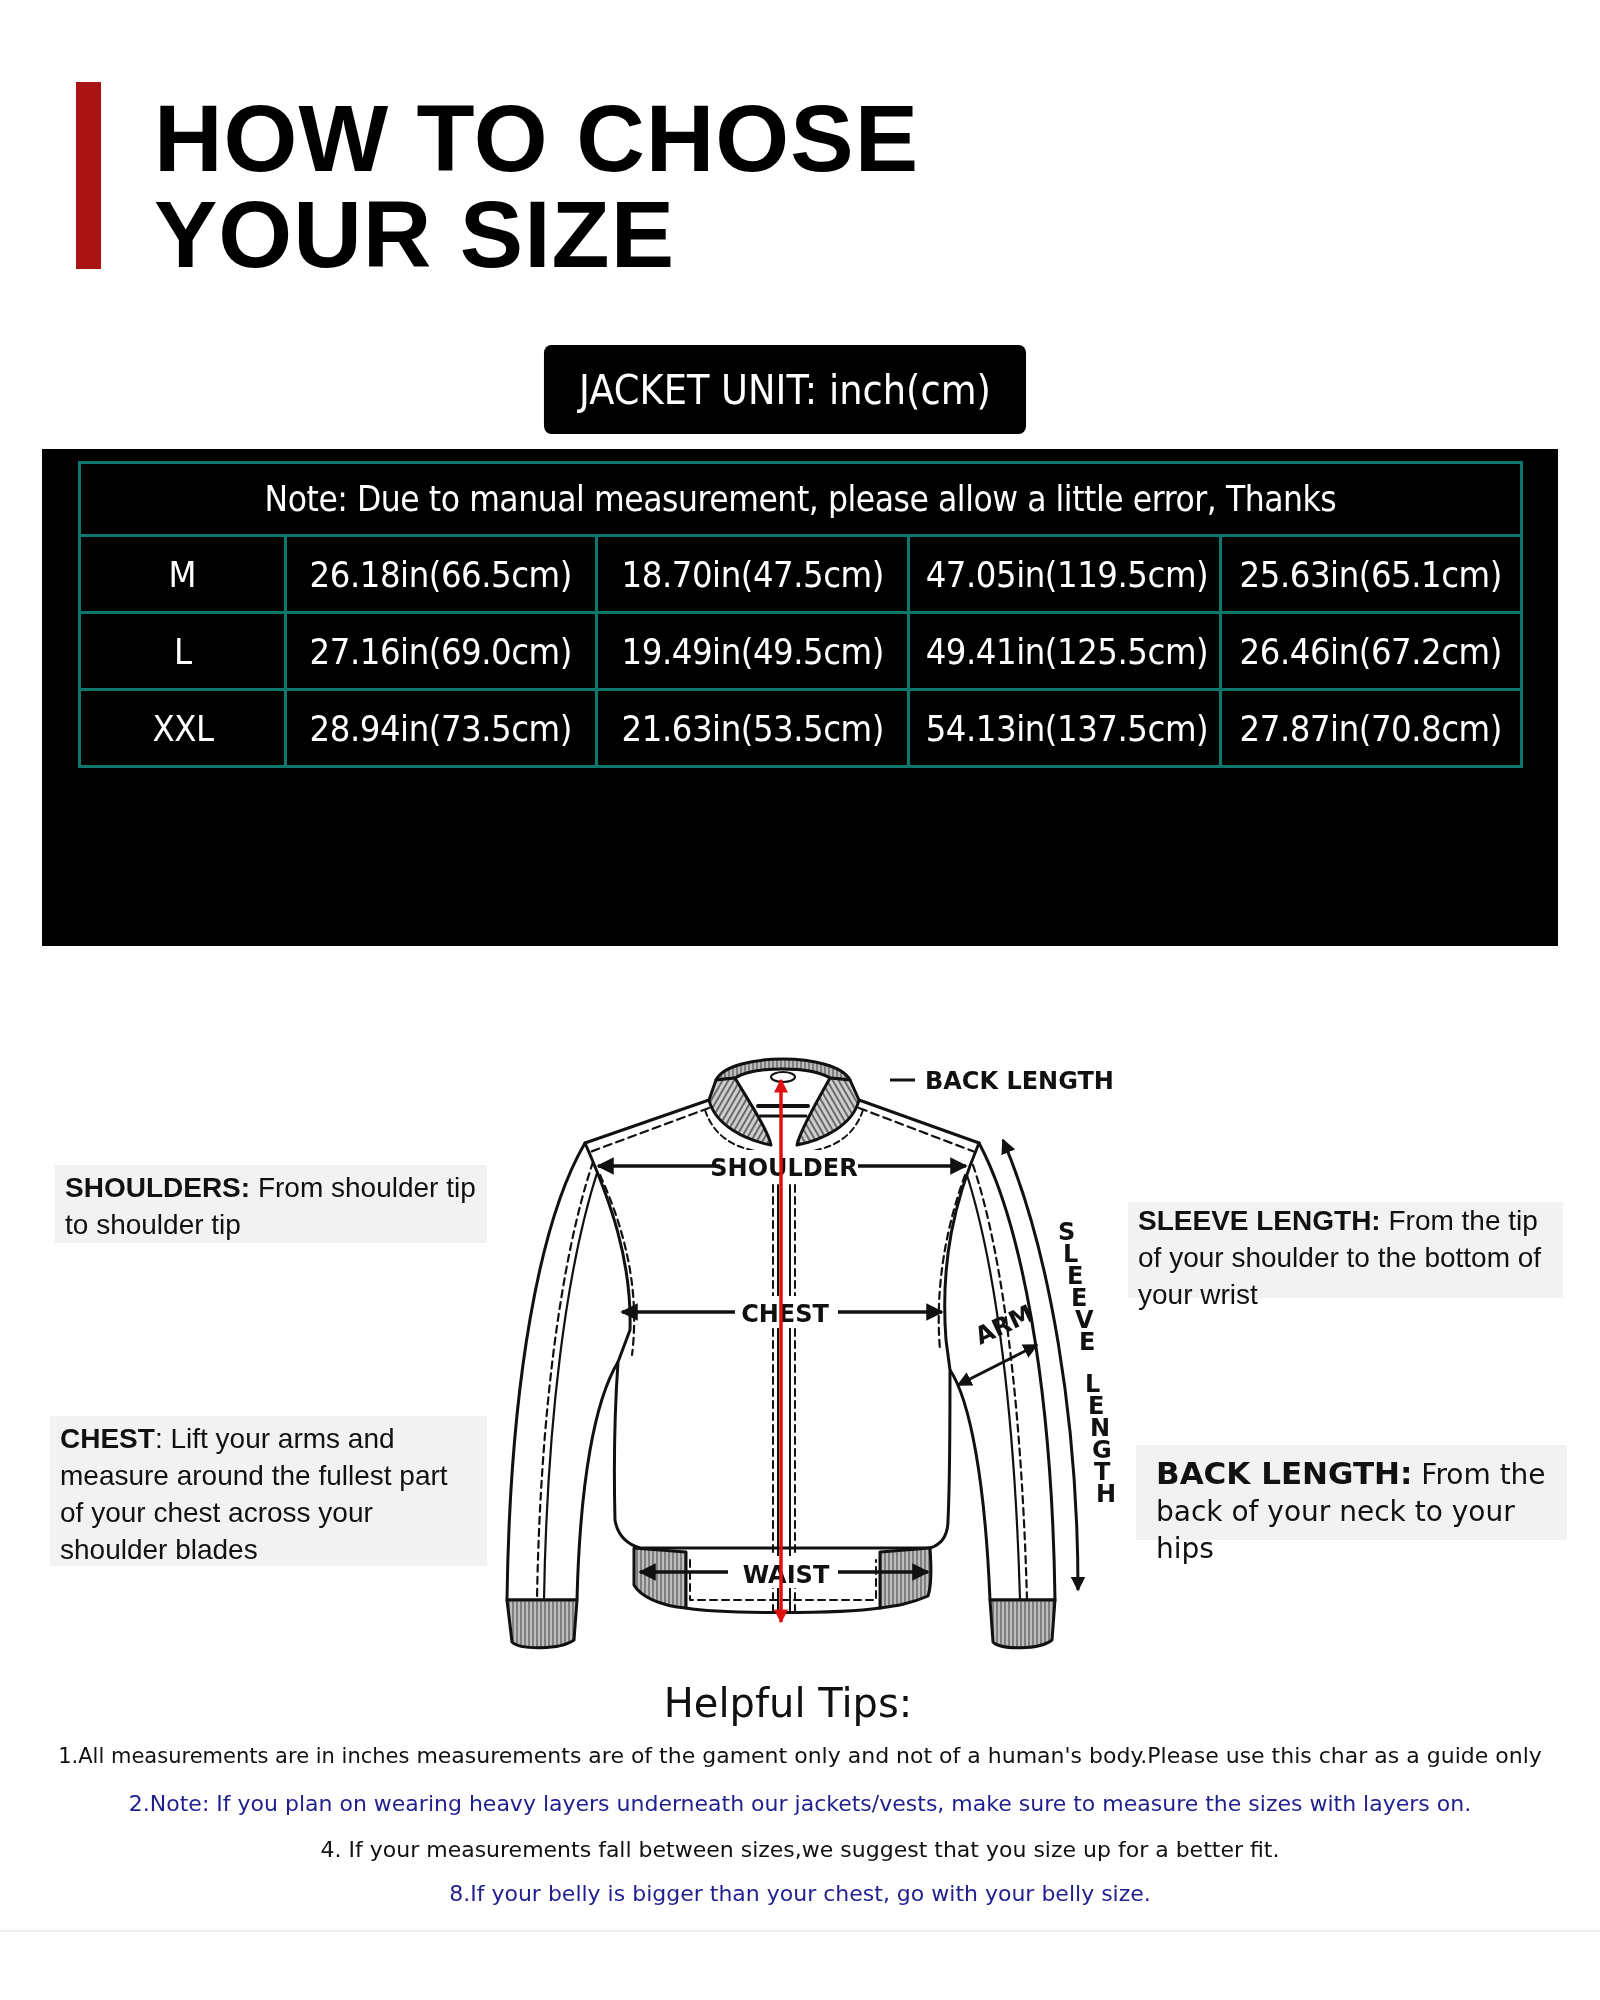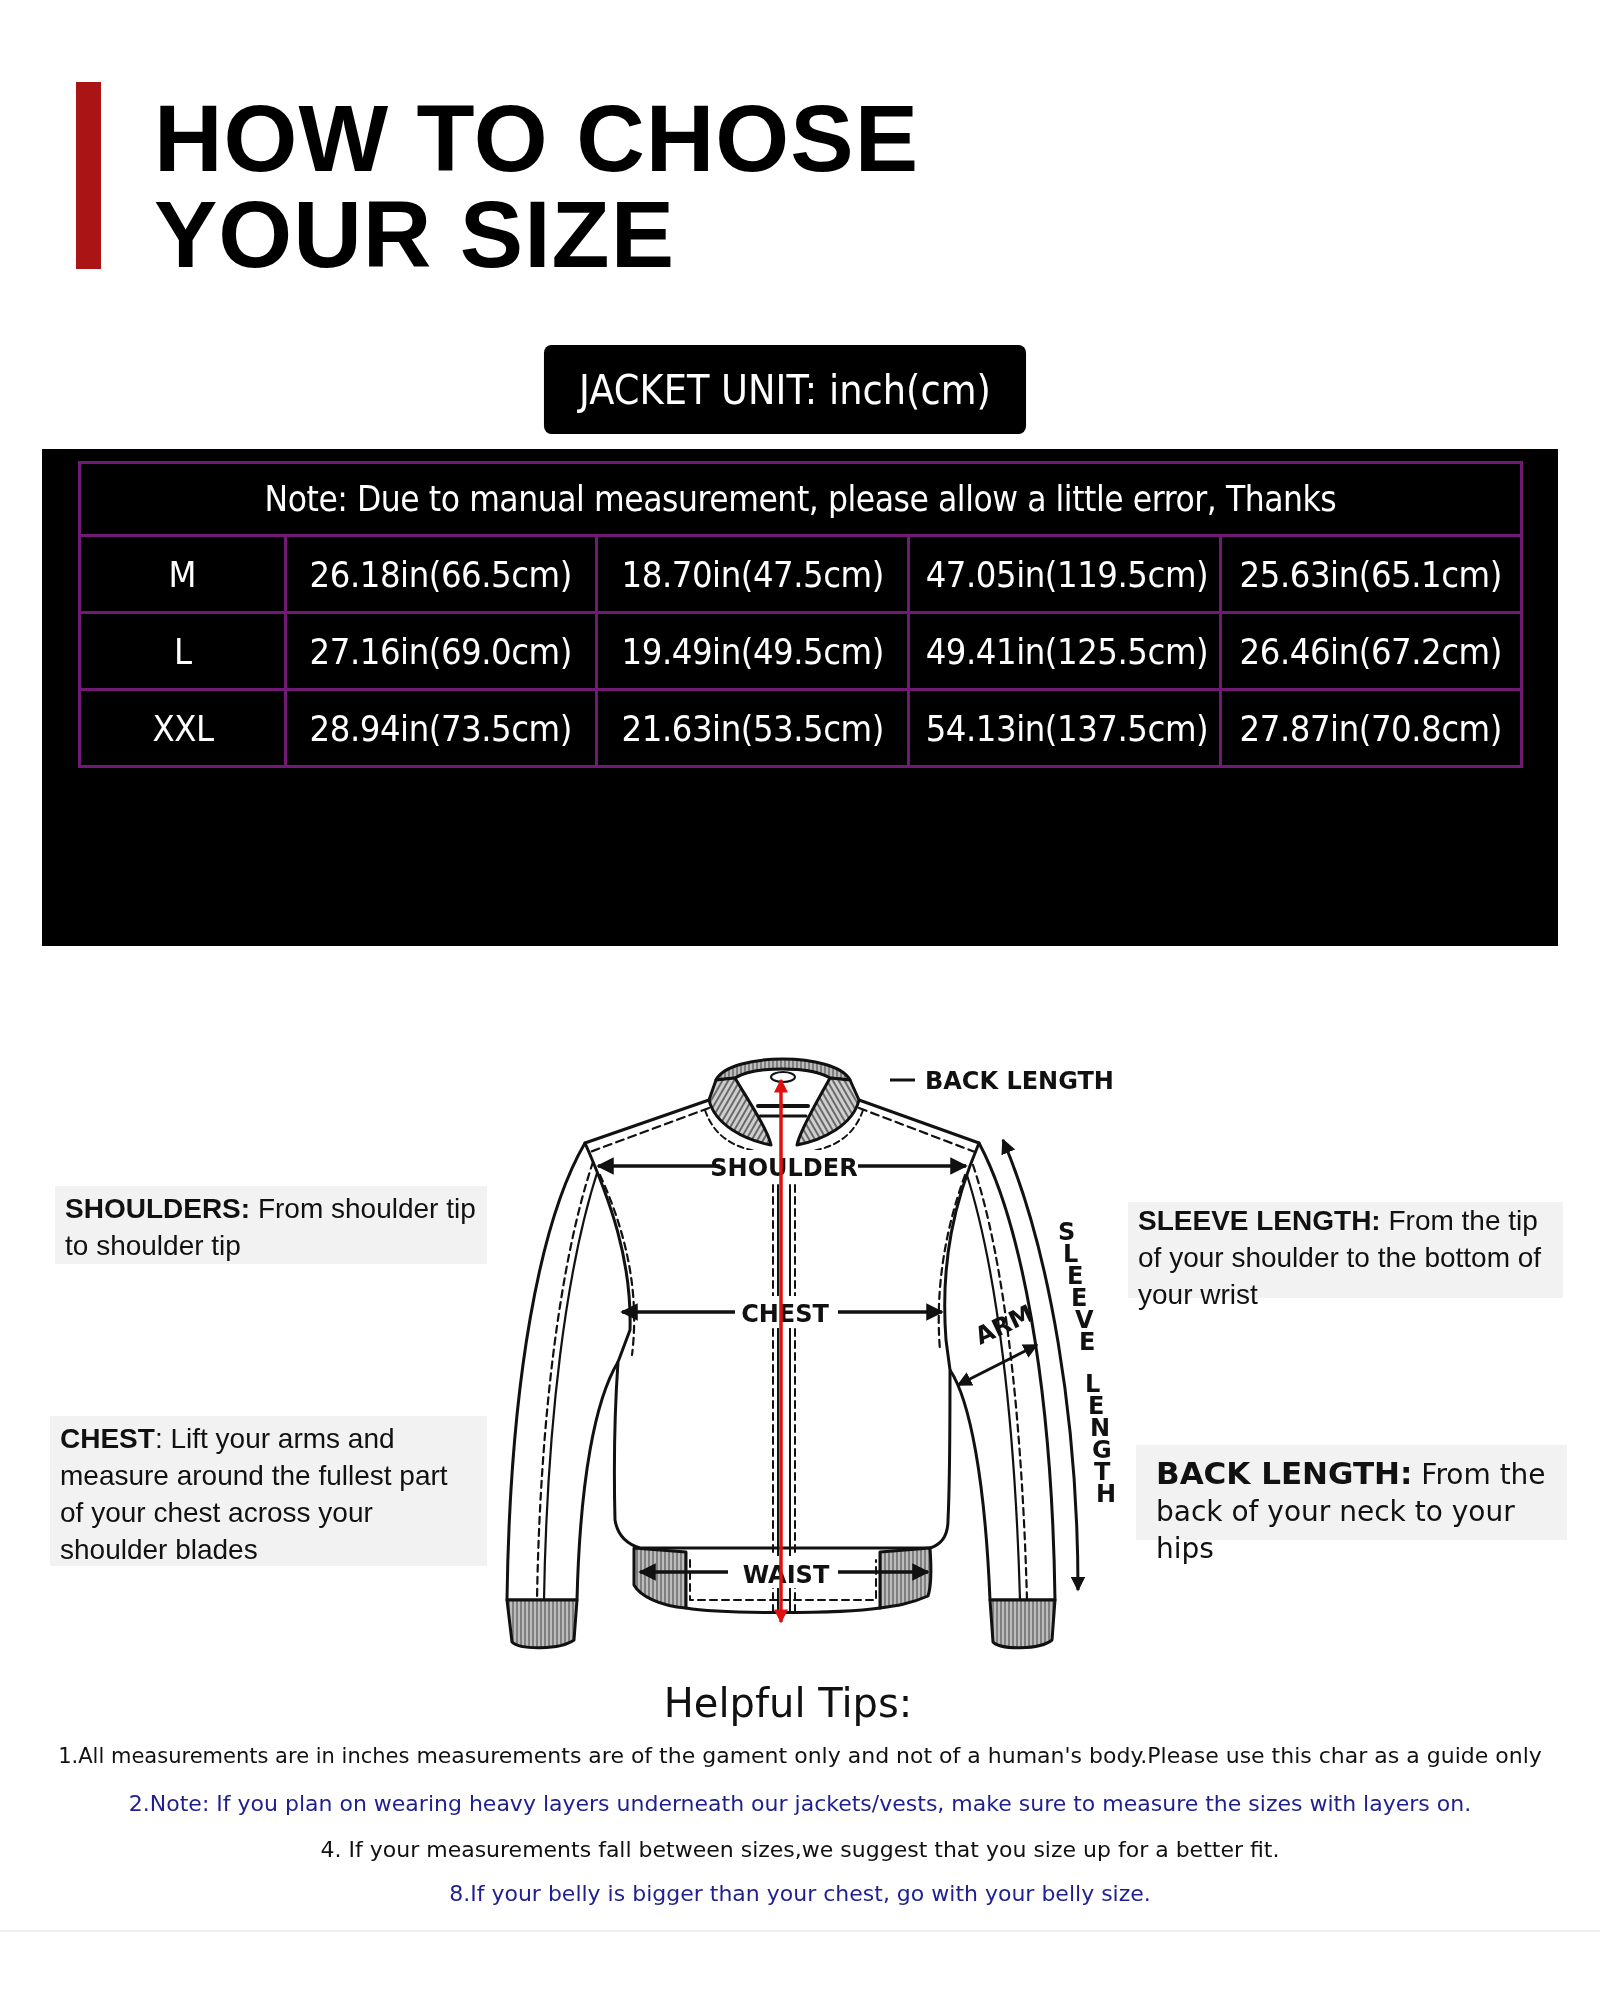--- a/index.html
+++ b/index.html
@@ -6,29 +6,29 @@
   body{width:1600px;height:2000px;position:relative;overflow:hidden;font-family:"DejaVu Sans",sans-serif;color:#000;}
   .abs{position:absolute;}
   
   .accent-bar{left:76px;top:82px;width:25px;height:187px;background:#ab1414;}
   .title{left:138px;top:74px;font-family:"Liberation Sans",sans-serif;font-weight:bold;font-size:95px;line-height:96px;letter-spacing:1px;margin:16px;}
   
   .unit-label{left:523px;top:345px;width:524px;height:89px;background:#000;border-radius:8px;color:#fff;font-family:"DejaVu Sans",sans-serif;font-size:40px;display:flex;align-items:center;justify-content:center;transform:scaleX(0.92);transform-origin:center;}
   
   .panel{left:42px;top:449px;width:1516px;height:497px;background:#000;}
   table.size-table{position:absolute;left:78px;top:461px;width:1442px;border-collapse:collapse;color:#fff;font-family:"DejaVu Sans",sans-serif;table-layout:fixed;}
-  .size-table td,.size-table th{border:3px solid #701a75;text-align:center;font-weight:normal;padding:0;white-space:nowrap;}
+  .size-table td,.size-table th{border:3px solid #0f766e;text-align:center;font-weight:normal;padding:0;white-space:nowrap;}
   .size-table .note-cell{height:70px;font-size:35px;}
   .size-table th{height:74px;font-size:36px;}
   .size-table td{height:74px;font-size:36px;letter-spacing:-0.5px;}
   .cond{display:inline-block;transform:scaleX(0.9);}
   
   .desc{background:#f2f2f2;font-family:"Liberation Sans",sans-serif;font-size:28px;line-height:37px;padding:4px 10px;box-sizing:border-box;color:#111;}
   .desc b{font-weight:bold;}
-  .desc-shoulders{left:55px;top:1165px;width:432px;height:78px;margin-top:21px;}
+  .desc-shoulders{left:55px;top:1165px;width:432px;height:78px;}
   .desc-chest{left:50px;top:1384px;width:437px;height:150px;margin-top:32px;}
   .desc-sleeve{left:1128px;top:1202px;width:435px;height:96px;line-height:37px;padding-top:0;}
   .desc-back{left:1136px;top:1445px;width:431px;height:95px;font-family:"DejaVu Sans",sans-serif;font-size:28px;padding-left:20px;padding-top:10px;}
   .desc-back b{font-size:31px;}
   
   svg.jacket{position:absolute;left:0;top:0;}
   .diag-label{font-family:"DejaVu Sans",sans-serif;font-weight:bold;font-size:24px;fill:#111;}
   
   .tips-title{left:0;width:1576px;top:1680px;text-align:center;font-family:"DejaVu Sans",sans-serif;font-size:40px;color:#111;}
   .tip{left:0;width:1600px;text-align:center;font-family:"DejaVu Sans",sans-serif;font-size:22px;white-space:nowrap;margin-top:8px;}

